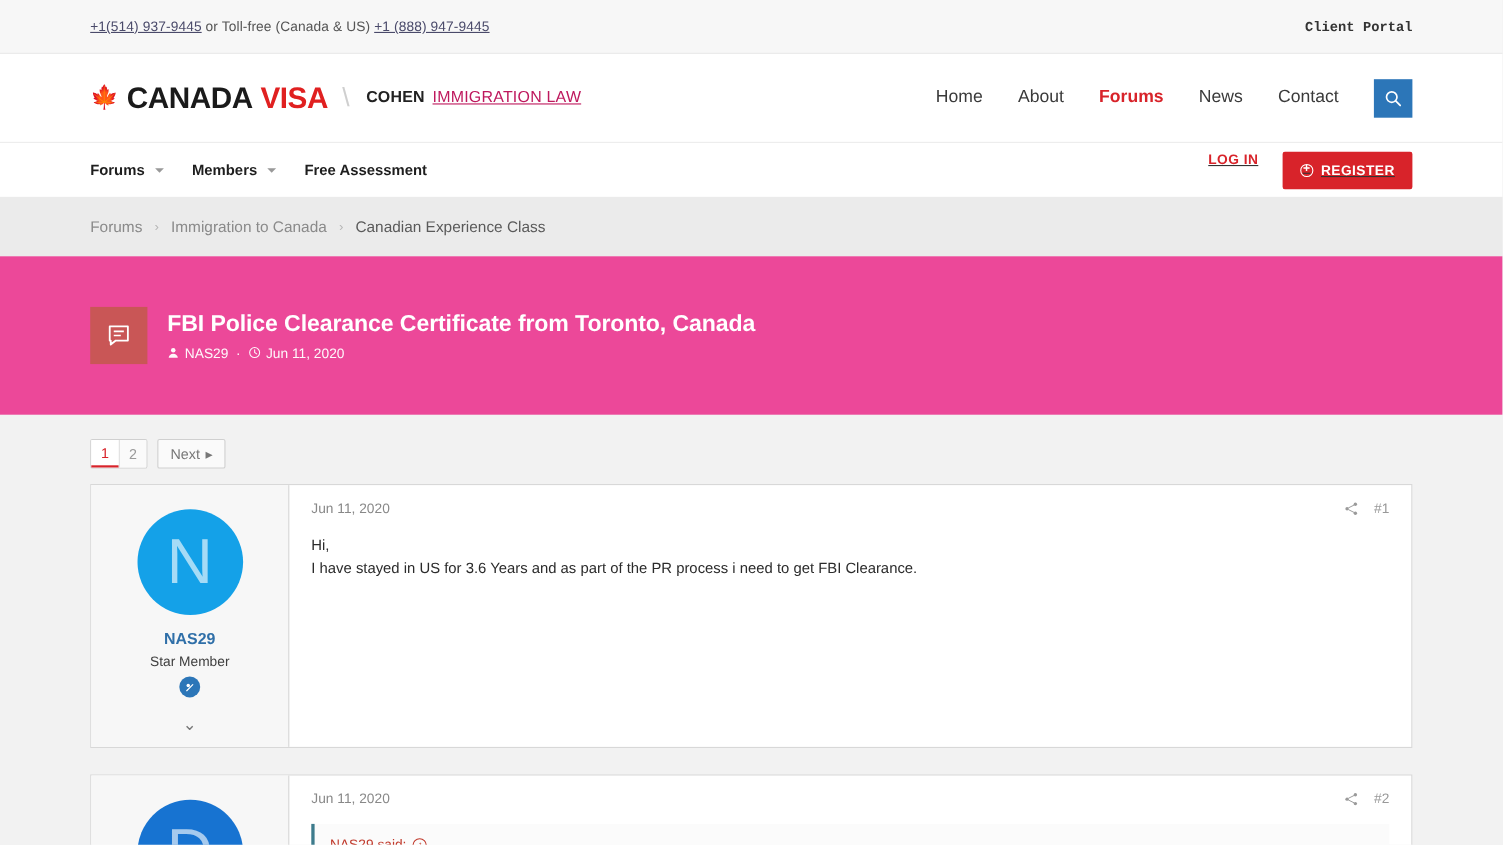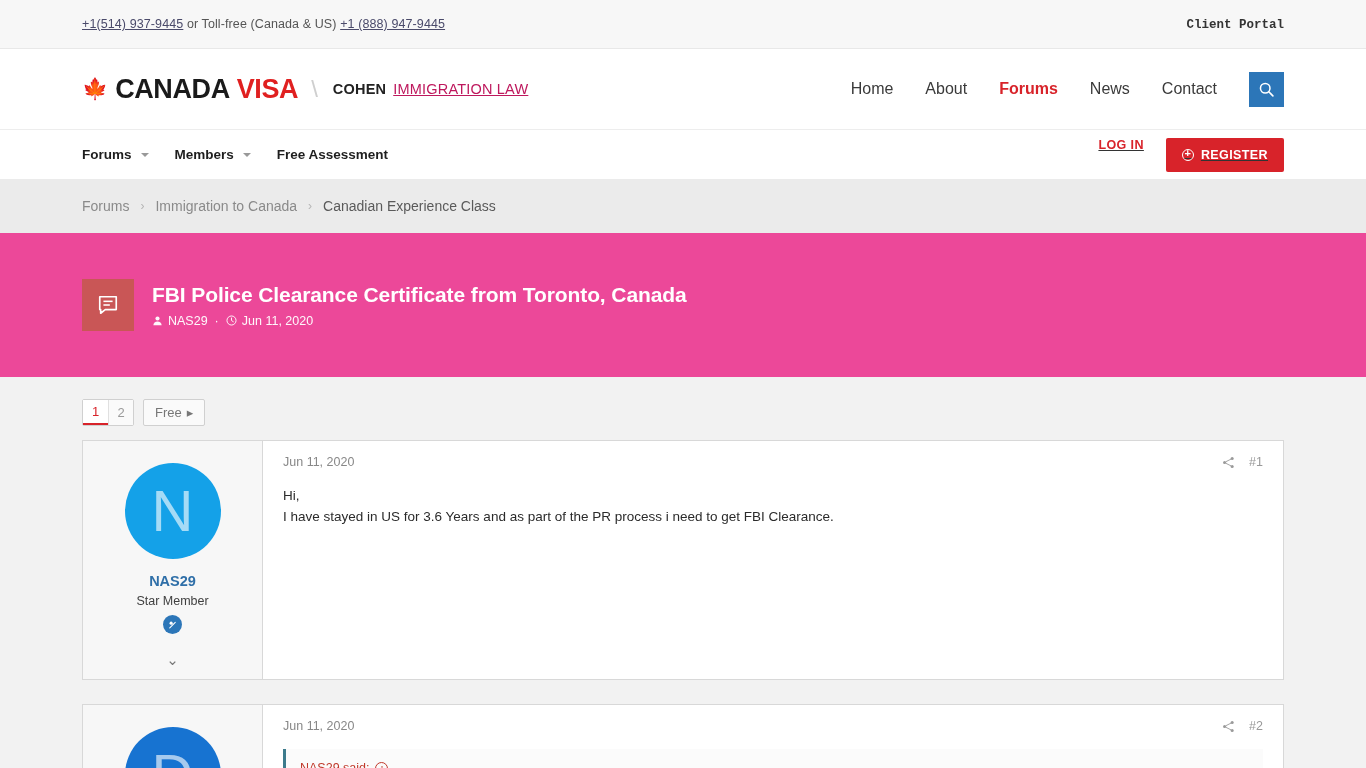--- a/index.html
+++ b/index.html
@@ -298,21 +298,21 @@
   </div>
 
   <div class="content">
 
     <div class="pagenav">
       <div class="pagegroup">
         <div class="pg active">1</div>
         <div class="pg">2</div>
       </div>
       <div class="pg-next">
-        <span>Free</span>
+        <span>Next</span>
         <span>▸</span>
       </div>
     </div>
 
     <article class="post post-1-height">
       <div class="post-side">
         <div class="avatar" style="background:#14a1e8">N</div>
         <a class="uname">NAS29</a>
         <div class="utitle">Star Member</div>
         <div class="ubadge">

